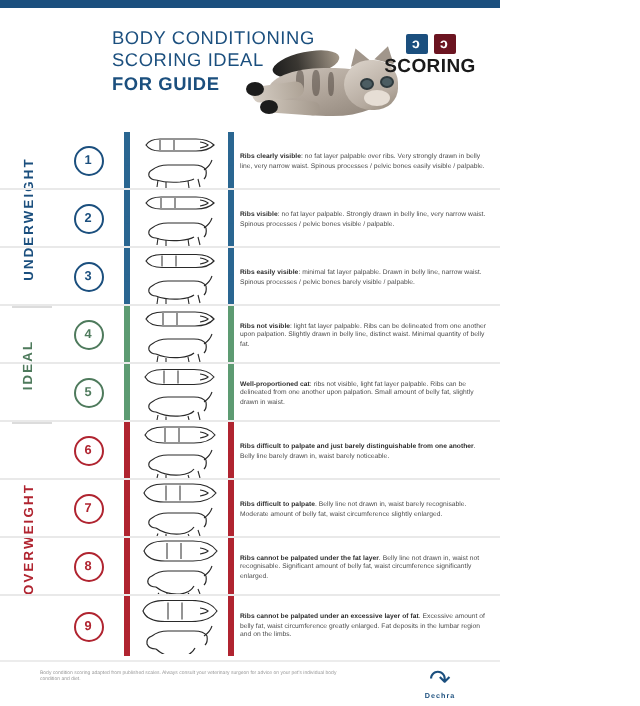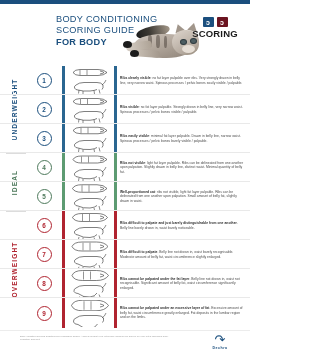--- a/index.html
+++ b/index.html
@@ -120,22 +120,22 @@
 <body>
 
 <div id="poster">
 
   <div class="top-rule"></div>
 
   <div class="header">
 
     <div class="title-block">
       <div class="title-line">BODY CONDITIONING</div>
-      <div class="title-line">SCORING GUIDE</div>
-      <div class="title-line bold">FOR BODY</div>
+      <div class="title-line">SCORING IDEAL</div>
+      <div class="title-line bold">FOR GUIDE</div>
     </div>
 
     <div class="cat-photo">
       <div class="cat-tail"></div>
       <div class="cat-body"></div>
       <div class="cat-stripe s1"></div>
       <div class="cat-stripe s2"></div>
       <div class="cat-stripe s3"></div>
       <div class="cat-leg a"></div>
       <div class="cat-leg b"></div>

